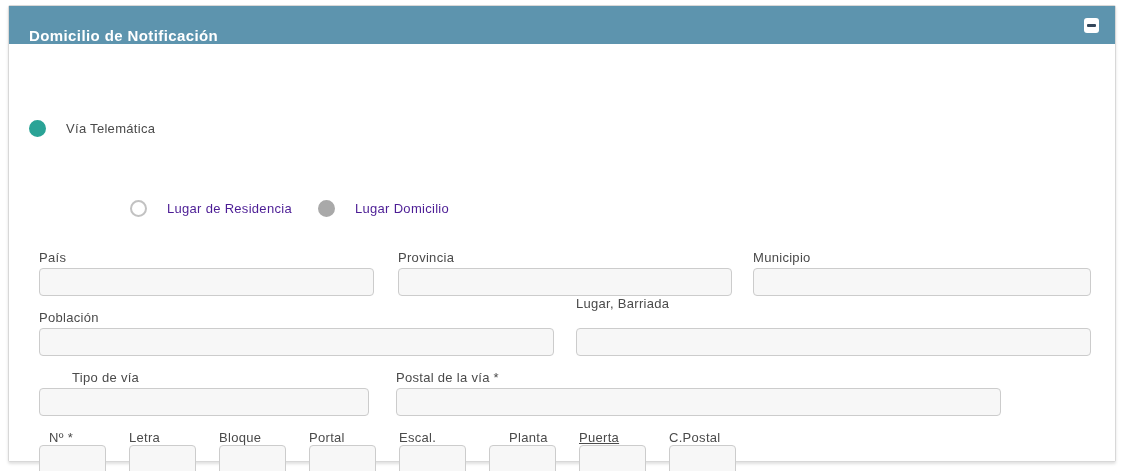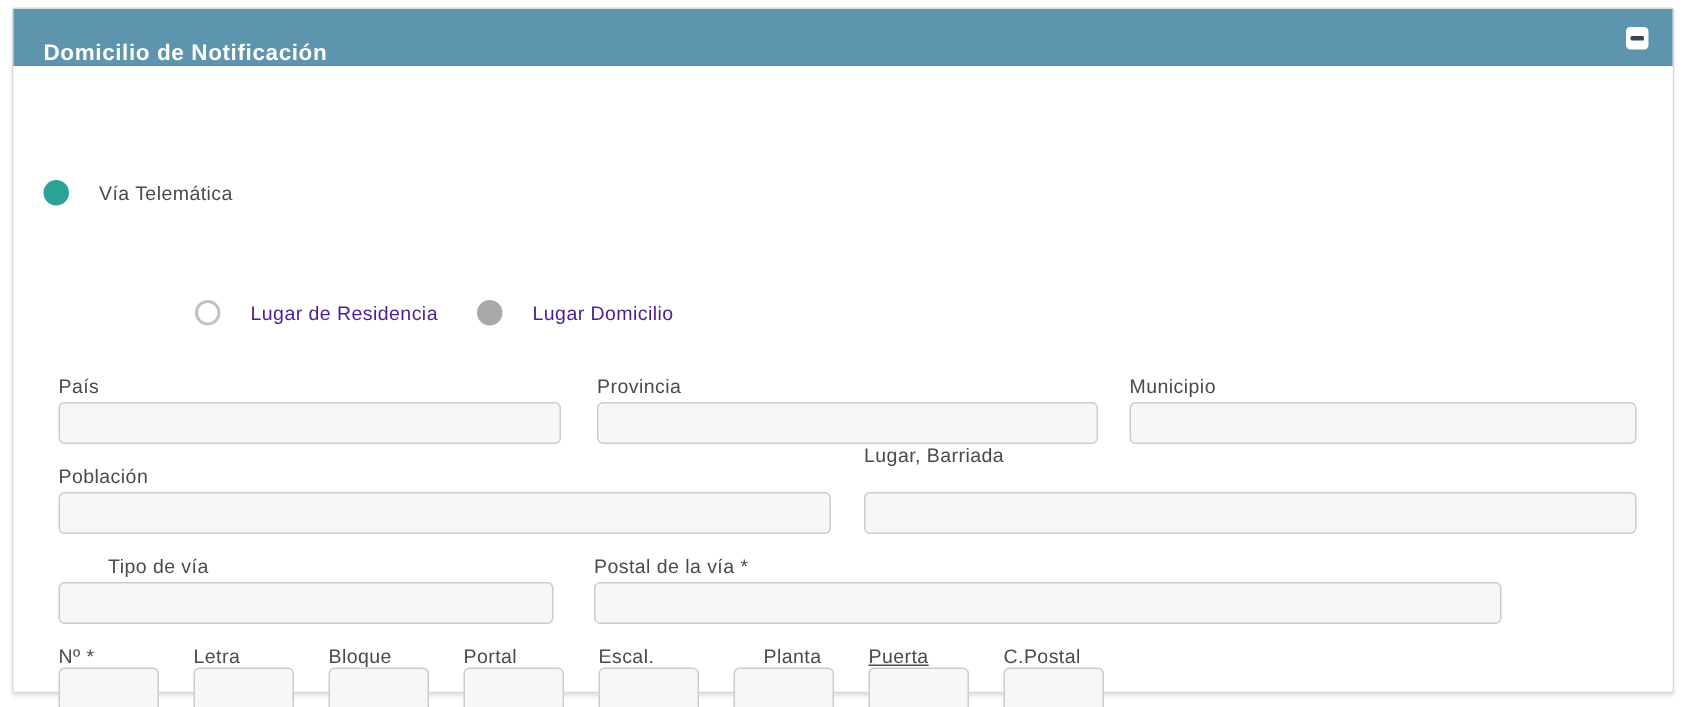--- a/index.html
+++ b/index.html
@@ -93,21 +93,21 @@
 
     <label class="field-label" style="left:567px; top:251px;">Lugar, Barriada</label>
     <input class="text-input" style="left: 567px; top: 283px; width: 515px; height: 28px;" value="">
 
     <label class="field-label" style="left:30px; top:325px;margin-left:33px;">Tipo de vía</label>
     <input class="text-input" style="left: 30px; top: 343px; width: 330px; height: 28px;" value="">
 
     <label class="field-label" style="left:387px; top:325px;">Postal de la vía *</label>
     <input class="text-input" style="left: 387px; top: 343px; width: 605px; height: 28px;" value="">
 
-    <label class="field-label" style="left:30px; top:385px;text-align:center;">Nº *</label>
+    <label class="field-label" style="left:40px; top:385px;text-align:center;">Nº *</label>
     <input class="text-input" style="left: 30px; top: 400px; width: 67px; height: 33px;" value="">
 
     <label class="field-label" style="left:120px; top:385px;">Letra</label>
     <input class="text-input" style="left: 120px; top: 400px; width: 67px; height: 33px;" value="">
 
     <label class="field-label" style="left:210px; top:385px;">Bloque</label>
     <input class="text-input" style="left: 210px; top: 400px; width: 67px; height: 33px;" value="">
 
     <label class="field-label" style="left:300px; top:385px;">Portal</label>
     <input class="text-input" style="left: 300px; top: 400px; width: 67px; height: 33px;" value="">

